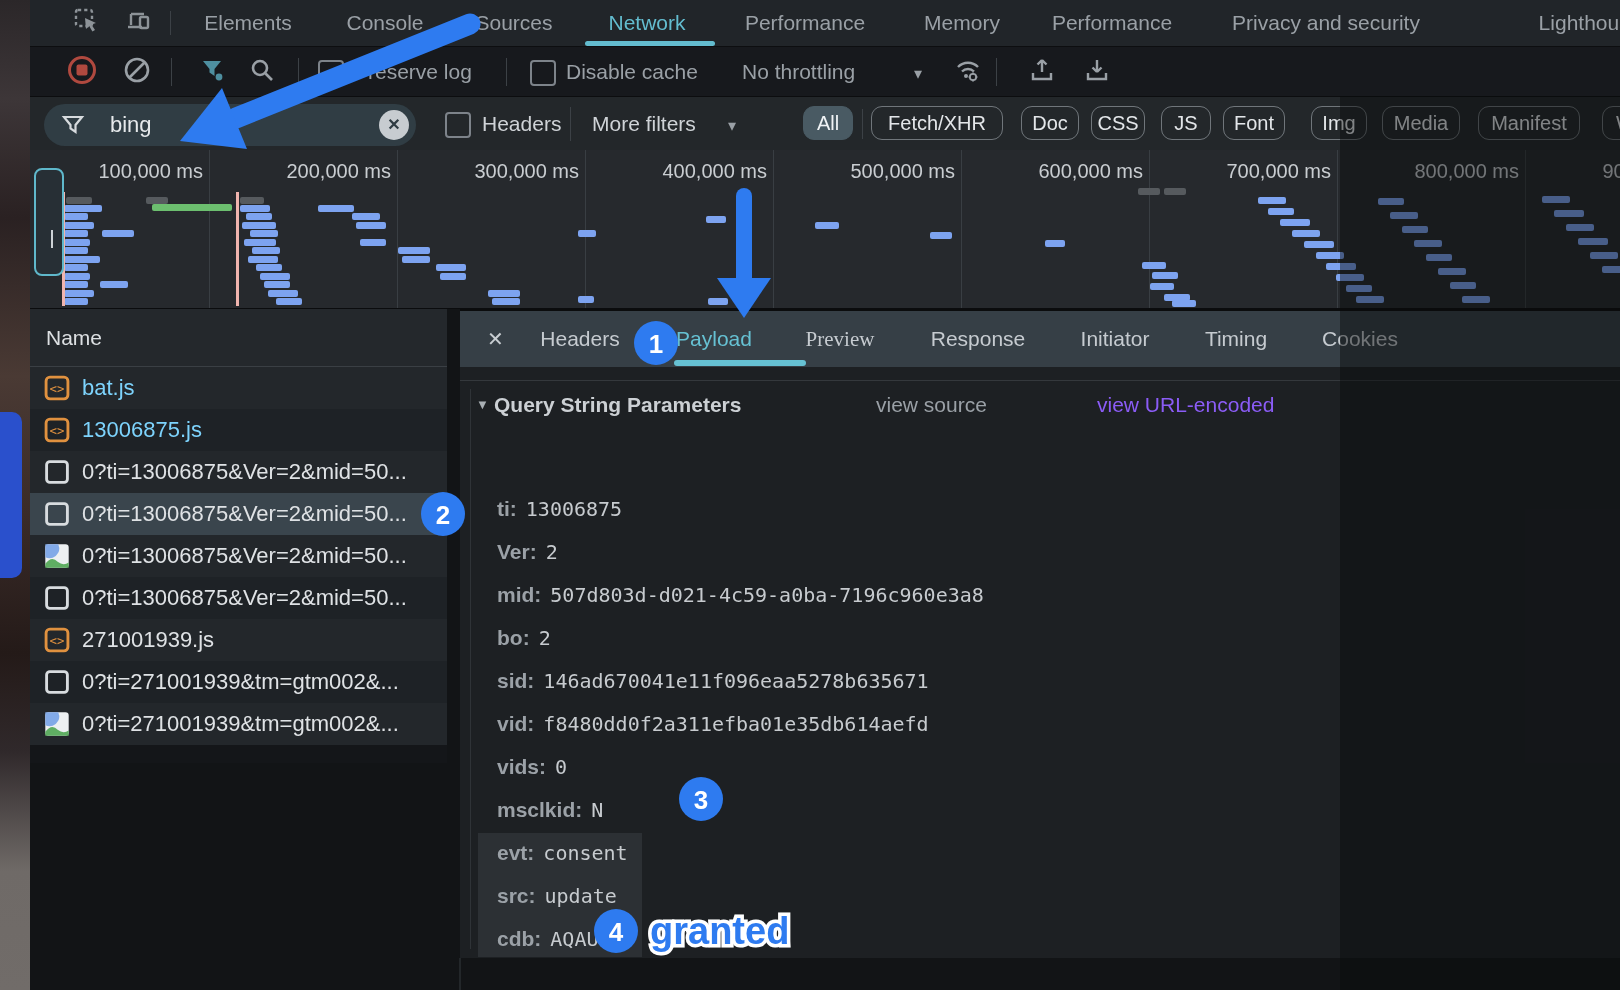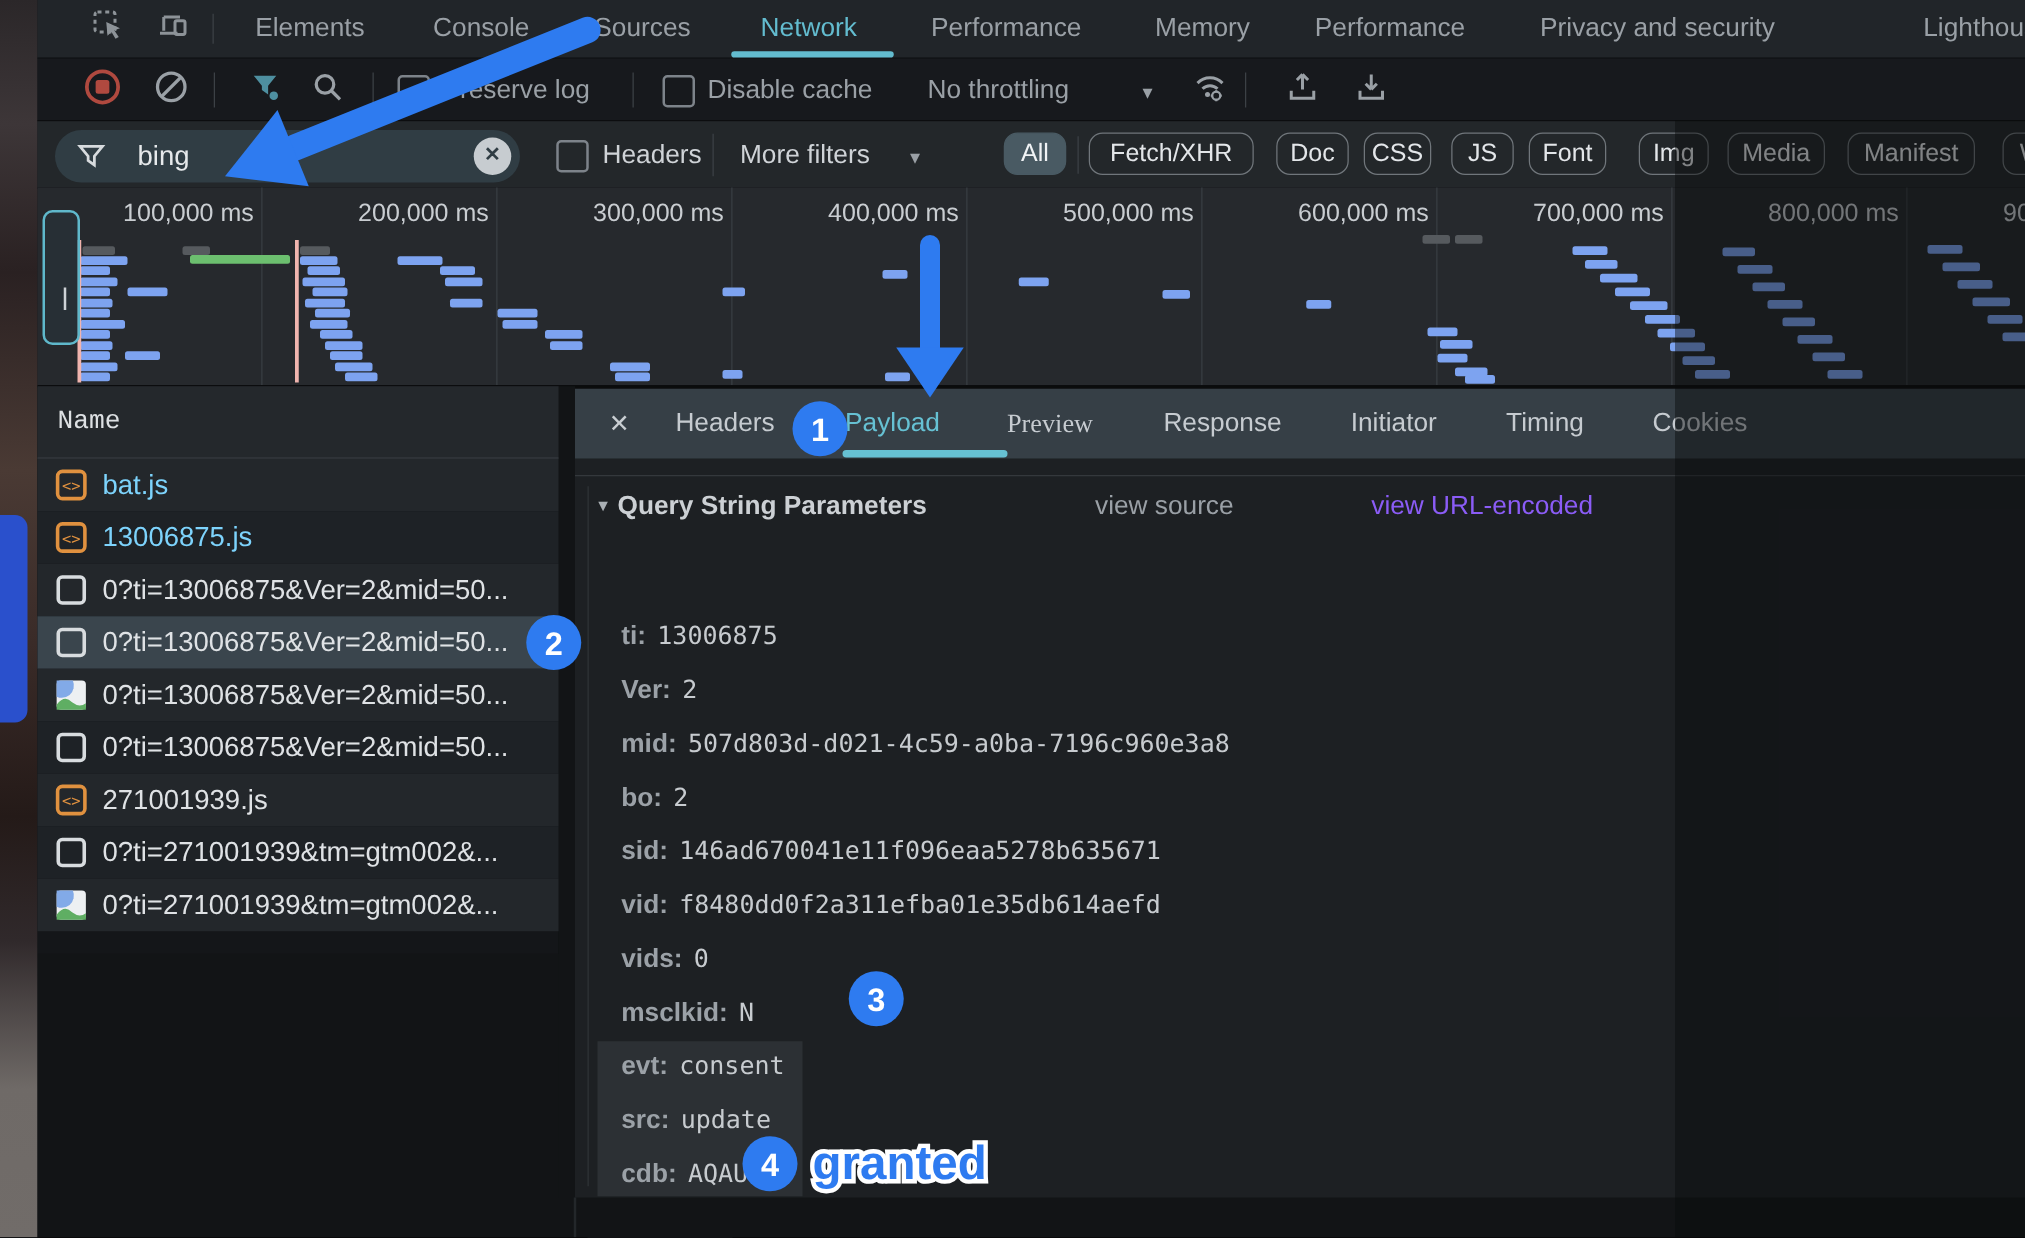--- a/index.html
+++ b/index.html
@@ -41,21 +41,21 @@
   .gridline{position:absolute;top:0;width:1px;height:158px;background:#393e43;}
   .tl-label{position:absolute;top:10px;font-size:20px;color:#c9cdd1;white-space:nowrap;}
   .bar{position:absolute;height:7px;border-radius:2px;}
   .marker{position:absolute;top:42px;width:3px;height:114px;background:#f0b4ae;}
   #overview-handle{position:absolute;left:4px;top:18px;width:26px;height:104px;border:2px solid #5fb8cb;border-radius:8px;background:rgba(40,52,58,.6);}
   #overview-grip{position:absolute;left:15px;top:60px;width:2px;height:18px;background:#cdd2d6;}
 
   
   #name-panel{left:30px;top:309px;width:417px;height:454px;background:#141619;border-right:1px solid #0b0c0d;z-index:3;}
   #name-header{position:absolute;left:0;top:0;width:100%;height:58px;background:#24282c;border-bottom:1px solid #3a3f44;box-sizing:border-box;}
-  #name-header-label{position:absolute;left:16px;top:50%;transform:translateY(-50%);font-size:21px;color:#dde0e3;font-family:Liberation Mono, monospace;}
+  #name-header-label{position:absolute;left:16px;top:50%;transform:translateY(-50%);font-size:21px;color:#dde0e3;}
   .req-row{position:absolute;left:0;width:100%;height:42px;}
   .req-row.light{background:#23272b;} .req-row.dark{background:#1e2226;}
   .req-row.selected{background:#3a454d;}
   .req-name{position:absolute;left:52px;top:50%;transform:translateY(-50%);font-size:22px;color:#dfe2e5;white-space:nowrap;}
   .req-row.dim .req-name{color:#7dd3fc;}
   .req-icon{position:absolute;left:14px;top:8px;width:26px;height:26px;}
   #below-name{left:30px;top:763px;width:417px;height:195px;background:#121416;z-index:3;}
   #panel-gap{left:447px;top:309px;width:13px;height:649px;background:#121416;z-index:3;}
 
   

